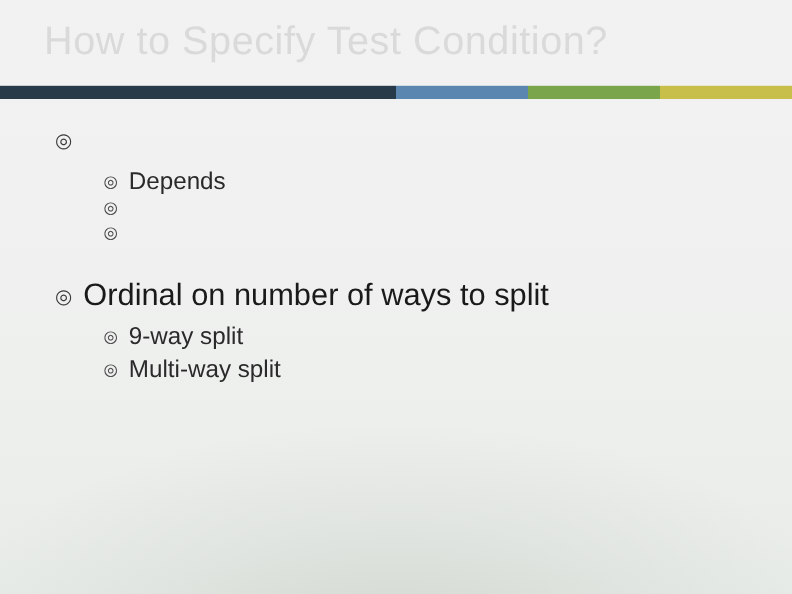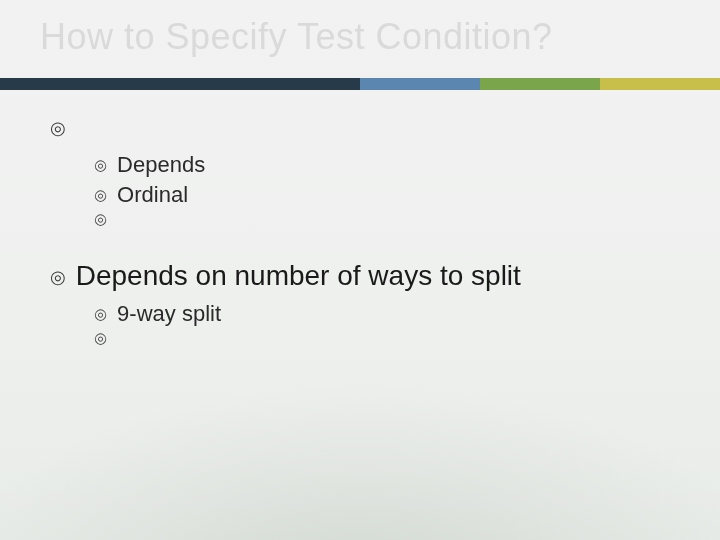--- a/index.html
+++ b/index.html
@@ -110,36 +110,36 @@
     <div class="lvl1">
       <span class="bullet">◎</span>
     </div>
     <div class="lvl2-group">
       <div class="lvl2">
         <span class="bullet">◎</span>
         <span>Depends</span>
       </div>
       <div class="lvl2">
         <span class="bullet">◎</span>
-        <span>Ordinal</span>
       </div>
       <div class="lvl2">
         <span class="bullet">◎</span>
       </div>
     </div>
 
     <div class="lvl1">
       <span class="bullet">◎</span>
-      <span>Depends on number of ways to split</span>
+      <span>Ordinal on number of ways to split</span>
     </div>
     <div class="lvl2-group">
       <div class="lvl2">
         <span class="bullet">◎</span>
         <span>9-way split</span>
       </div>
       <div class="lvl2">
         <span class="bullet">◎</span>
+        <span>Multi-way split</span>
       </div>
     </div>
 
   </div>
 
 </div>
 
 </body></html>

